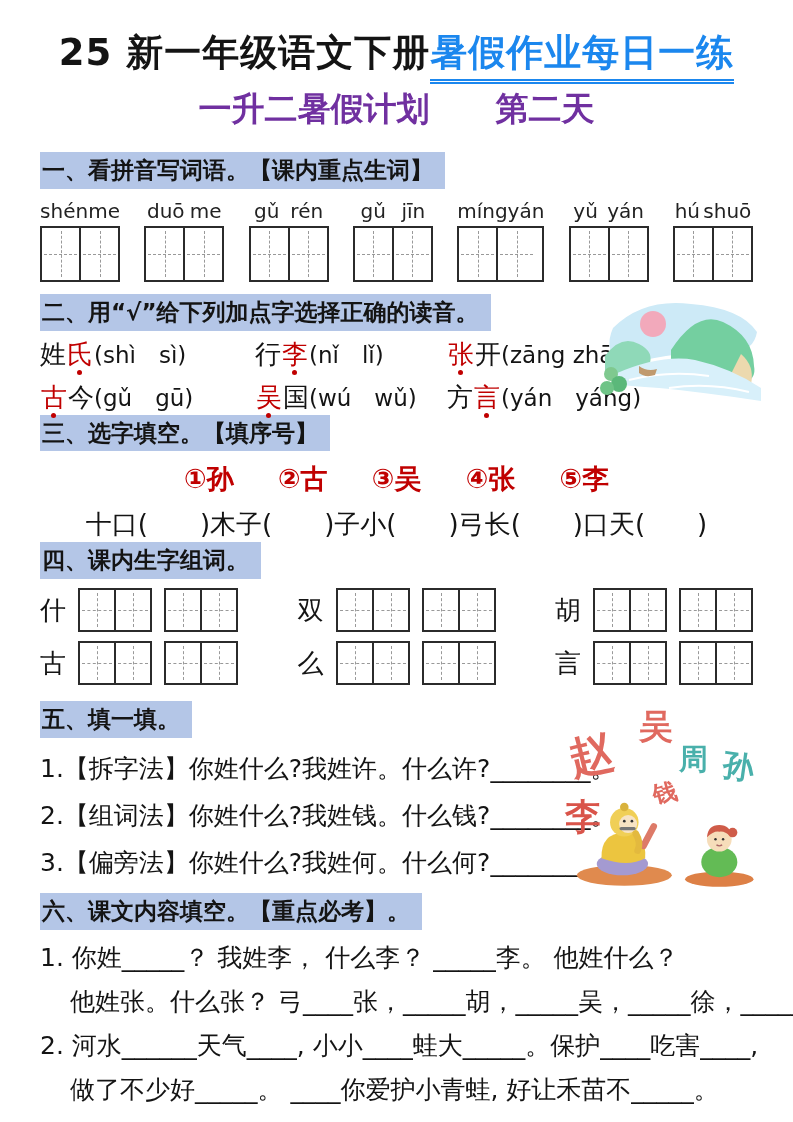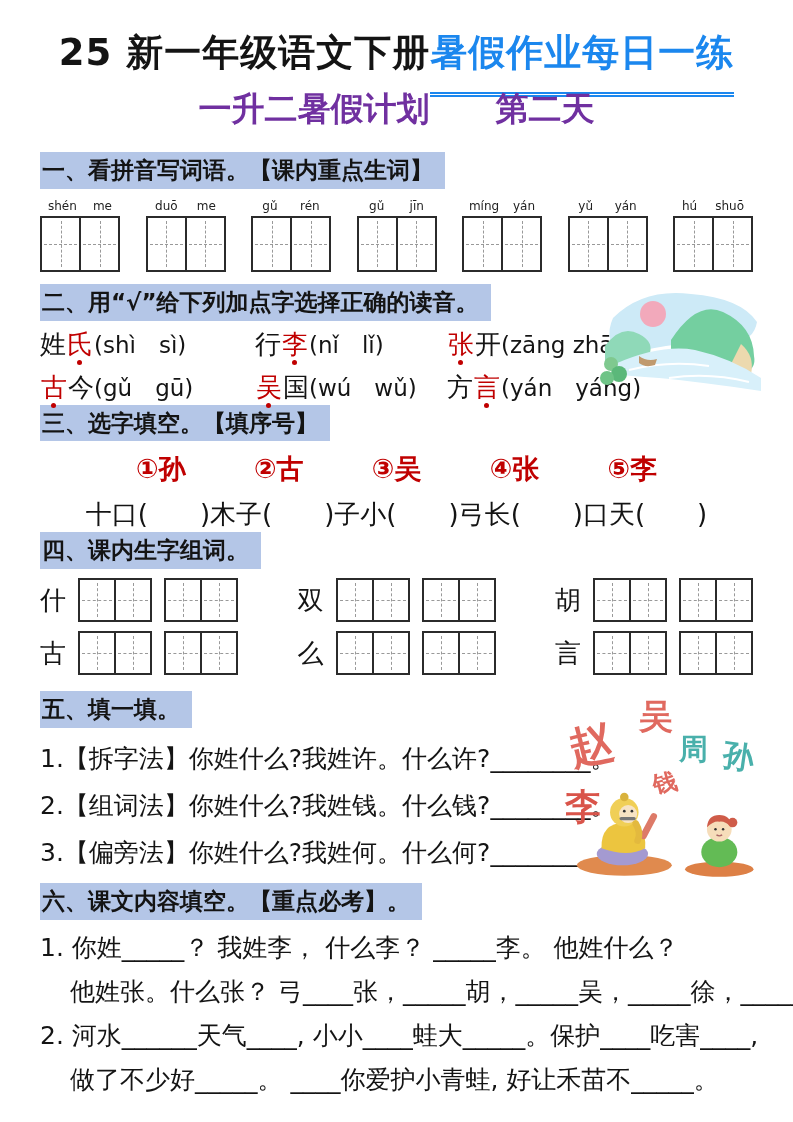--- a/index.html
+++ b/index.html
@@ -7,50 +7,50 @@
   }
   html,body{margin:0;padding:0;}
   body{
     width:793px;height:1122px;background:#ffffff;overflow:hidden;
     font-family:"DejaVu Sans","Liberation Sans",sans-serif;color:#141414;
   }
   .content{padding:28px 40px 0;position:relative;}
 
   
   .title1{text-align:center;font-size:37px;font-weight:bold;letter-spacing:1px;white-space:nowrap;}
-  .title1 .blue{color:var(--blue);border-bottom:5px double var(--blue);padding-bottom:18px;}
+  .title1 .blue{color:var(--blue);border-bottom:5px double var(--blue);padding-bottom:5px;}
   .title2{text-align:center;font-size:33px;font-weight:bold;color:var(--purple);margin-top:9px;}
 
   
   .sec-bar{margin-top:0;}
   .sec-header{display:inline-block;background:var(--hbg);font-size:23px;font-weight:bold;padding:4px 12px 4px 2px;line-height:1.25;}
 
   
   .wgrid{display:flex;border:2px solid #2b2b2b;background:#fff;}
   .wcell{width:37px;height:52px;position:relative;}
   .wcell + .wcell{border-left:2px solid #2b2b2b;}
   .wcell::before{content:"";position:absolute;top:3px;bottom:3px;left:50%;border-left:1px dashed #999;}
   .wcell::after{content:"";position:absolute;left:2px;right:2px;top:50%;border-top:1px dashed #999;}
   .g4 .wcell{width:34px;height:40px;}
 
   
   .py-row{display:flex;justify-content:space-between;margin-top:10px;}
-  .py-label{display:flex;justify-content:space-around;font-size:12px;color:#222;margin-bottom:3px;}
+  .py-label{display:flex;justify-content:space-around;font-size:20px;color:#222;margin-bottom:3px;}
 
   
   .s2-wrap{position:relative;margin-top:12px;}
   .s2-grid{display:grid;grid-template-columns:215px 192px auto;row-gap:8px;font-size:26px;margin-top:6px;width:620px;}
   .s2-item{white-space:nowrap;}
   .accent{color:var(--red);position:relative;margin:0 1px;}
   .accent::after{content:"";position:absolute;left:50%;bottom:-6px;width:5px;height:5px;margin-left:-3px;border-radius:50%;background:var(--red);}
   .opts{font-size:23px;}
   .landscape{position:absolute;right:-14px;top:0px;width:168px;height:110px;}
 
   
-  .s3-options{display:flex;justify-content:center;gap:68px;color:var(--red);font-size:27px;font-weight:bold;margin-top:10px;}
+  .s3-options{display:flex;justify-content:center;gap:44px;color:var(--red);font-size:27px;font-weight:bold;margin-top:10px;}
   .s3-blanks{display:flex;justify-content:center;font-size:26px;margin-top:10px;}
 
   
   .s4-row{display:flex;justify-content:space-between;align-items:center;margin-top:9px;}
   .s4-group{display:flex;align-items:center;gap:12px;}
   .s4-char{font-size:26px;}
 
   
   .s5-wrap{position:relative;}
   .s5-item{font-size:25px;margin-top:14px;width:560px;white-space:nowrap;}

